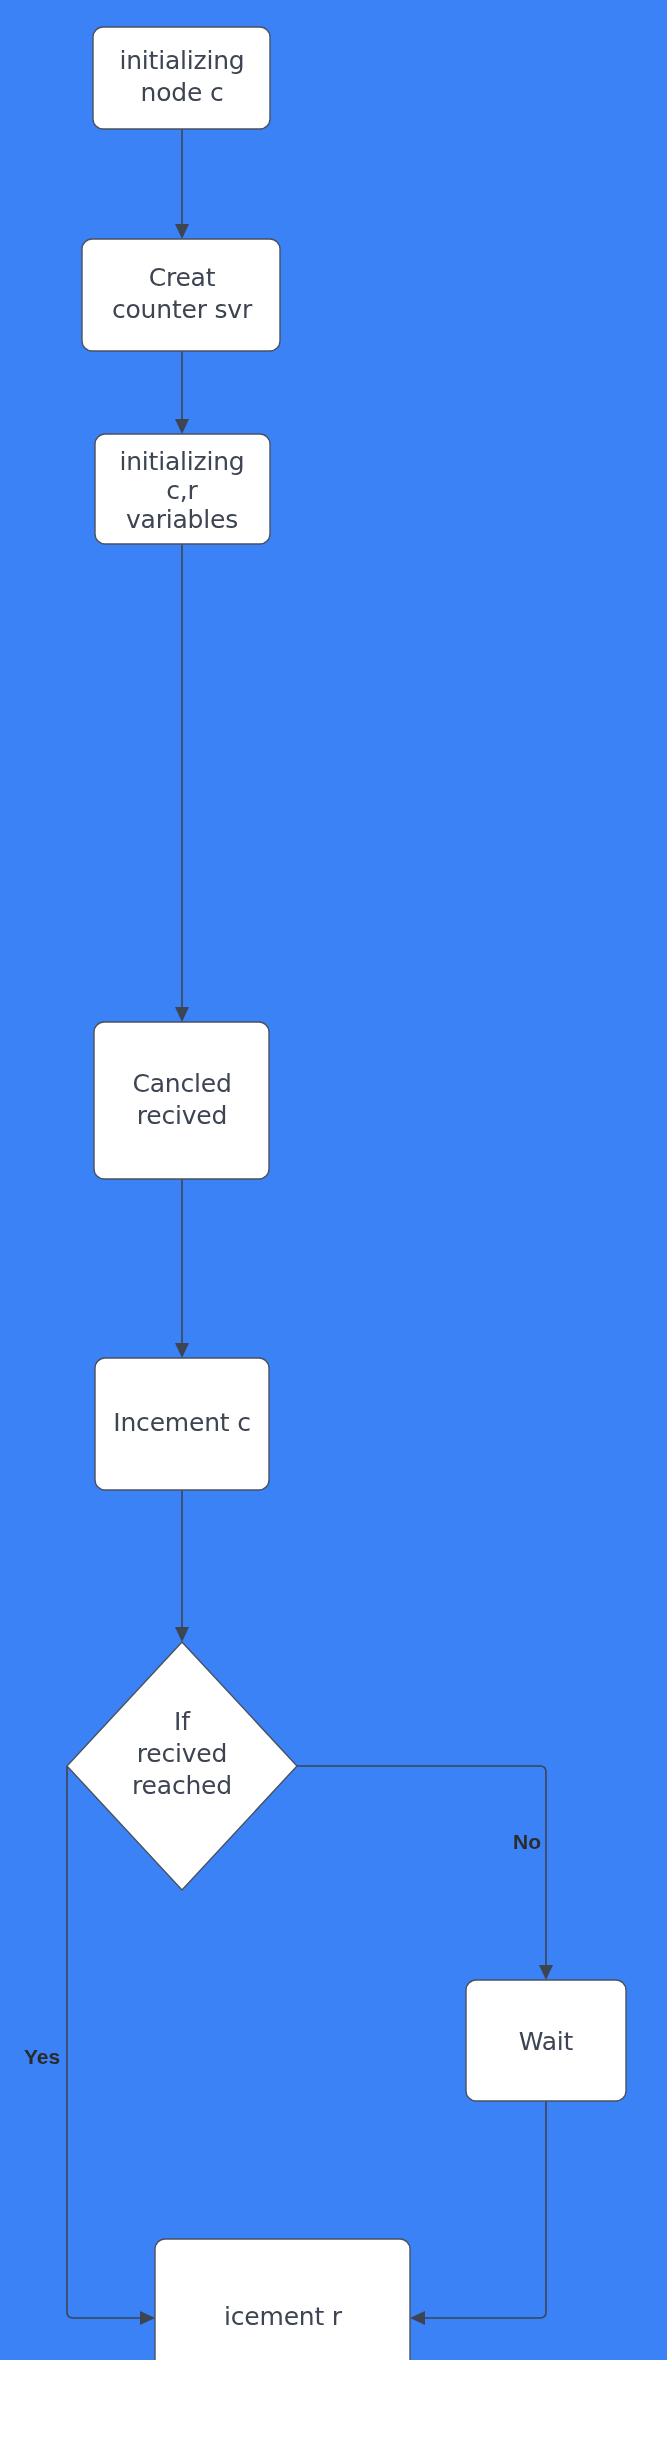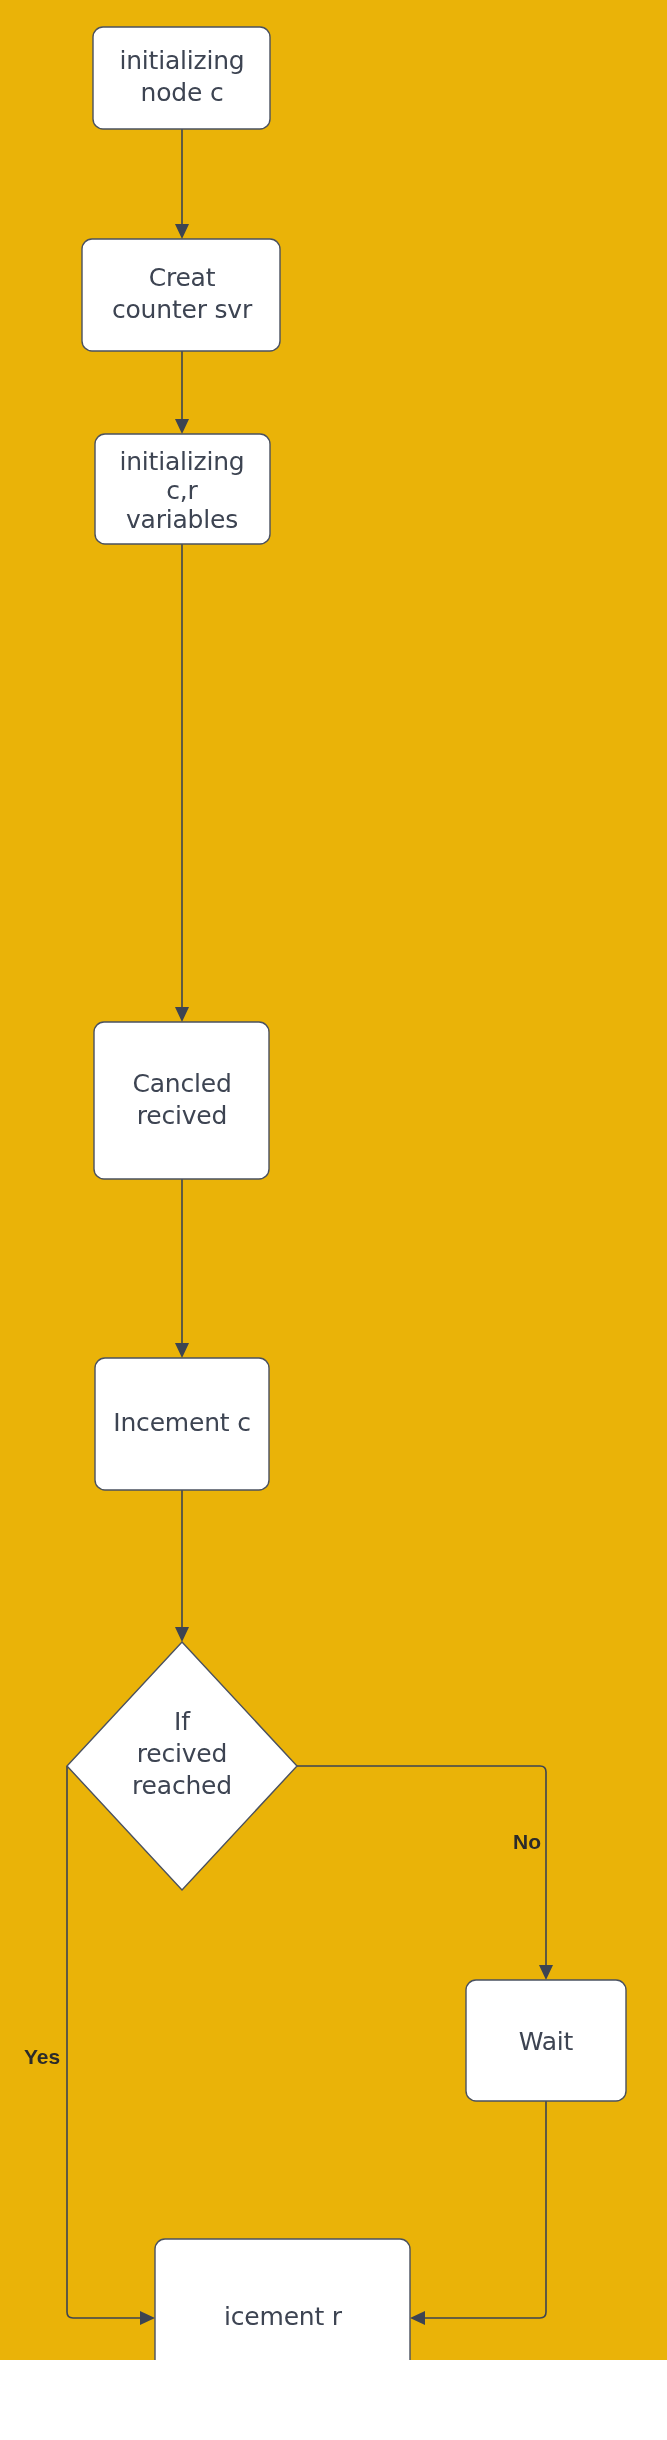--- a/index.html
+++ b/index.html
@@ -8,21 +8,21 @@
     padding: 0;
     background: #ffffff;
   }
   body {
     font-family: "DejaVu Sans", sans-serif;
   }
   #canvas {
     position: relative;
     width: 667px;
     height: 2360px;
-    background: #eab308;
+    background: #3b82f6;
     overflow: hidden;
   }
   #flow-svg {
     position: absolute;
     left: 0;
     top: 0;
     width: 667px;
     height: 2440px;
   }
   .node-box {

